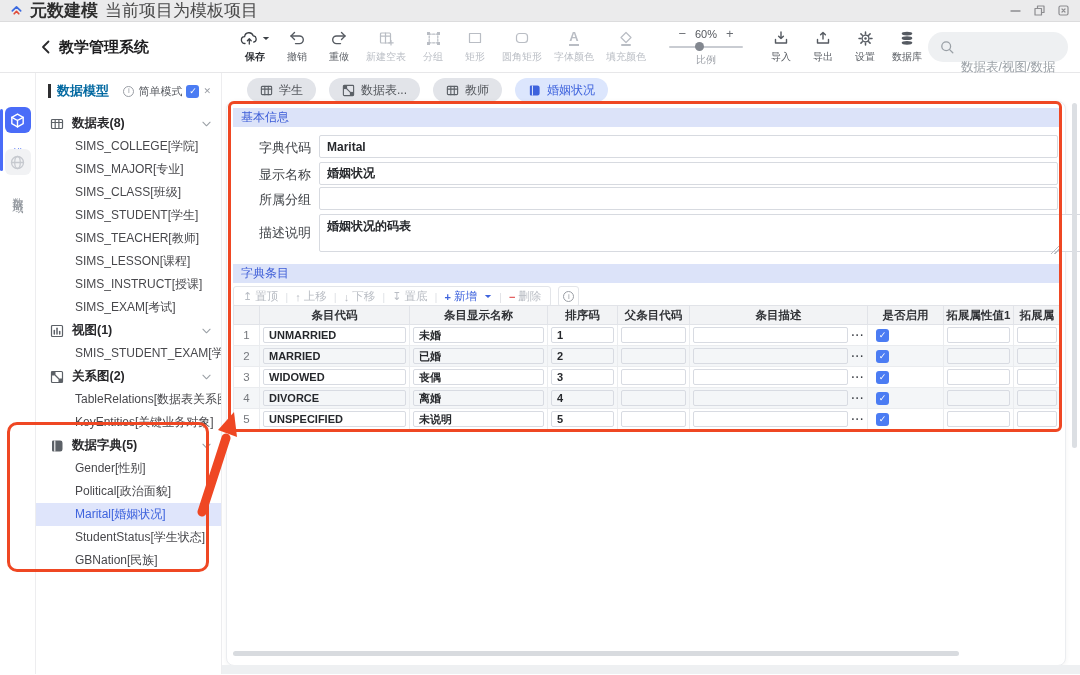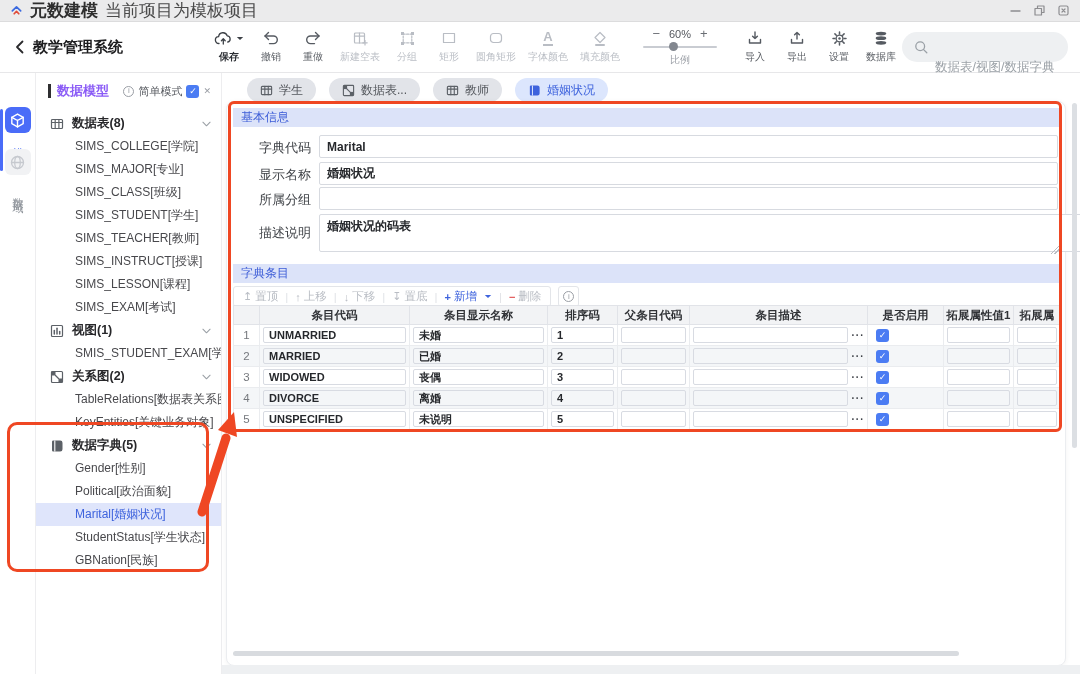--- a/index.html
+++ b/index.html
@@ -10,21 +10,21 @@
 
   
   .titlebar { height:22px; background:#ebebec; border-bottom:1px solid #dcdcdd; display:flex; align-items:center; padding:0 10px; gap:7px; font-size:17px; }
   .tb-app { font-weight:bold; color:#2e2e2e; }
   .tb-proj { color:#4a4a4a; }
   .win { margin-left:auto; display:flex; gap:11px; align-items:center; color:#8d8d90; }
   .win > span { display:grid; place-items:center; width:13px; height:13px; }
 
   
   .appbar { height:51px; background:#fff; border-bottom:1px solid #e7e7e9; display:flex; align-items:center; }
-  .back-wrap { width:208px; display:flex; align-items:center; padding-left:15px; gap:9px; flex:none; }
+  .back-wrap { width:208px; display:flex; align-items:center; padding-left:15px; gap:9px; flex:none;margin-left:26px; }
   .proj-title { font-size:15px; font-weight:bold; color:#1d1d1f; }
   .tool { display:flex; flex-direction:column; align-items:center; justify-content:center; gap:4px; font-size:10px; color:#5c6066; width:42px; flex:none; }
   .tool .t-ico { height:16px; display:flex; align-items:center; color:#555a61; }
   .tool.dis { color:#b9bdc4; } .tool.dis .t-ico { color:#b9bdc4; }
   .tool.save .t-ico { color:#3c4046; }
   .tool.save { color:#2e3136; font-weight:bold; }
   .zoomctl { width:92px; flex:none; display:flex; flex-direction:column; align-items:center; gap:2px; margin:0 8px; }
   .z-row { display:flex; align-items:center; gap:9px; font-size:11px; color:#555; }
   .z-btn { font-size:13px; color:#6a6e74; line-height:10px; }
   .z-track { position:relative; width:74px; height:9px; }
@@ -41,21 +41,21 @@
   .rail { width:36px; flex:none; border-right:1px solid #ededef; position:relative; display:flex; flex-direction:column; align-items:center; padding-top:34px; gap:6px; }
   .rail-accent { position:absolute; left:0; top:36px; width:3px; height:62px; background:#4a6cf8; border-radius:2px; }
   .rail-btn { width:26px; height:26px; border-radius:6px; display:grid; place-items:center; }
   .rail-btn.active { background:#4a6cf8; color:#fff; }
   .rail-btn.idle { background:#f1f2f4; color:#c6c9cf; }
   .rail-label { writing-mode:vertical-rl; text-orientation:upright; font-size:11px; letter-spacing:2px; }
   .rail-label.blue { color:#4a6cf8; } .rail-label.gray { color:#8f949b; margin-top:8px; }
 
   .sidebar { width:186px; flex:none; border-right:1px solid #ededef; padding-top:7px; overflow:hidden; }
   .sb-head { display:flex; align-items:center; height:22px; padding:0 10px 0 12px; }
-  .sb-title { font-size:13px; font-weight:bold; color:#8b5cf6; border-left:3px solid #2f2f31; padding-left:6px; line-height:14px; }
+  .sb-title { font-size:13px; font-weight:bold; color:#0369a1; border-left:3px solid #2f2f31; padding-left:6px; line-height:14px; }
   .sb-mode { margin-left:auto; display:flex; align-items:center; gap:4px; font-size:11px; color:#55585e; }
   .i-circle { width:11px; height:11px; border:1px solid #9a9ea5; border-radius:50%; color:#9a9ea5; font-size:8px; display:grid; place-items:center; line-height:1; }
   .cbx { width:13px; height:13px; background:#4b7cf3; border-radius:3px; color:#fff; font-size:9px; display:grid; place-items:center; }
   .mode-x { font-size:9px; color:#9a9ea5; }
   .tree { padding-top:10px; }
   .tgroup { height:23px; display:flex; align-items:center; gap:8px; padding:0 10px 0 14px; font-size:12.5px; font-weight:bold; color:#27272a; }
   .tg-ico { color:#5c6167; }
   .tg-chev { margin-left:auto; color:#9aa0a6; }
   .titem { height:23px; line-height:23px; padding-left:39px; font-size:12px; color:#48484c; white-space:nowrap; }
   .titem.selected { background:#dfe5fb; color:#3e63dd; }
@@ -364,22 +364,22 @@
             <svg width="9" height="6" viewBox="0 0 10 6">
               <path d="M1 1 L5 5 L9 1" class="ic"></path>
             </svg>
           </span>
       </div>
       <div class="titem">SIMS_COLLEGE[学院]</div>
       <div class="titem">SIMS_MAJOR[专业]</div>
       <div class="titem">SIMS_CLASS[班级]</div>
       <div class="titem">SIMS_STUDENT[学生]</div>
       <div class="titem">SIMS_TEACHER[教师]</div>
+      <div class="titem">SIMS_LESSON[课程]</div>
       <div class="titem">SIMS_INSTRUCT[授课]</div>
-      <div class="titem">SIMS_LESSON[课程]</div>
       <div class="titem">SIMS_EXAM[考试]</div>
 
       <div class="tgroup">
         <span class="tg-ico">
             <svg width="14" height="14" viewBox="0 0 14 14">
               <rect x="1.5" y="1.5" width="11" height="11" rx="1" class="ic"></rect>
               <line x1="4.3" y1="10" x2="4.3" y2="6.5" class="ic" style="stroke-width:1.5"></line>
               <line x1="7" y1="10" x2="7" y2="4.2" class="ic" style="stroke-width:1.5"></line>
               <line x1="9.7" y1="10" x2="9.7" y2="7.6" class="ic" style="stroke-width:1.5"></line>
             </svg>

